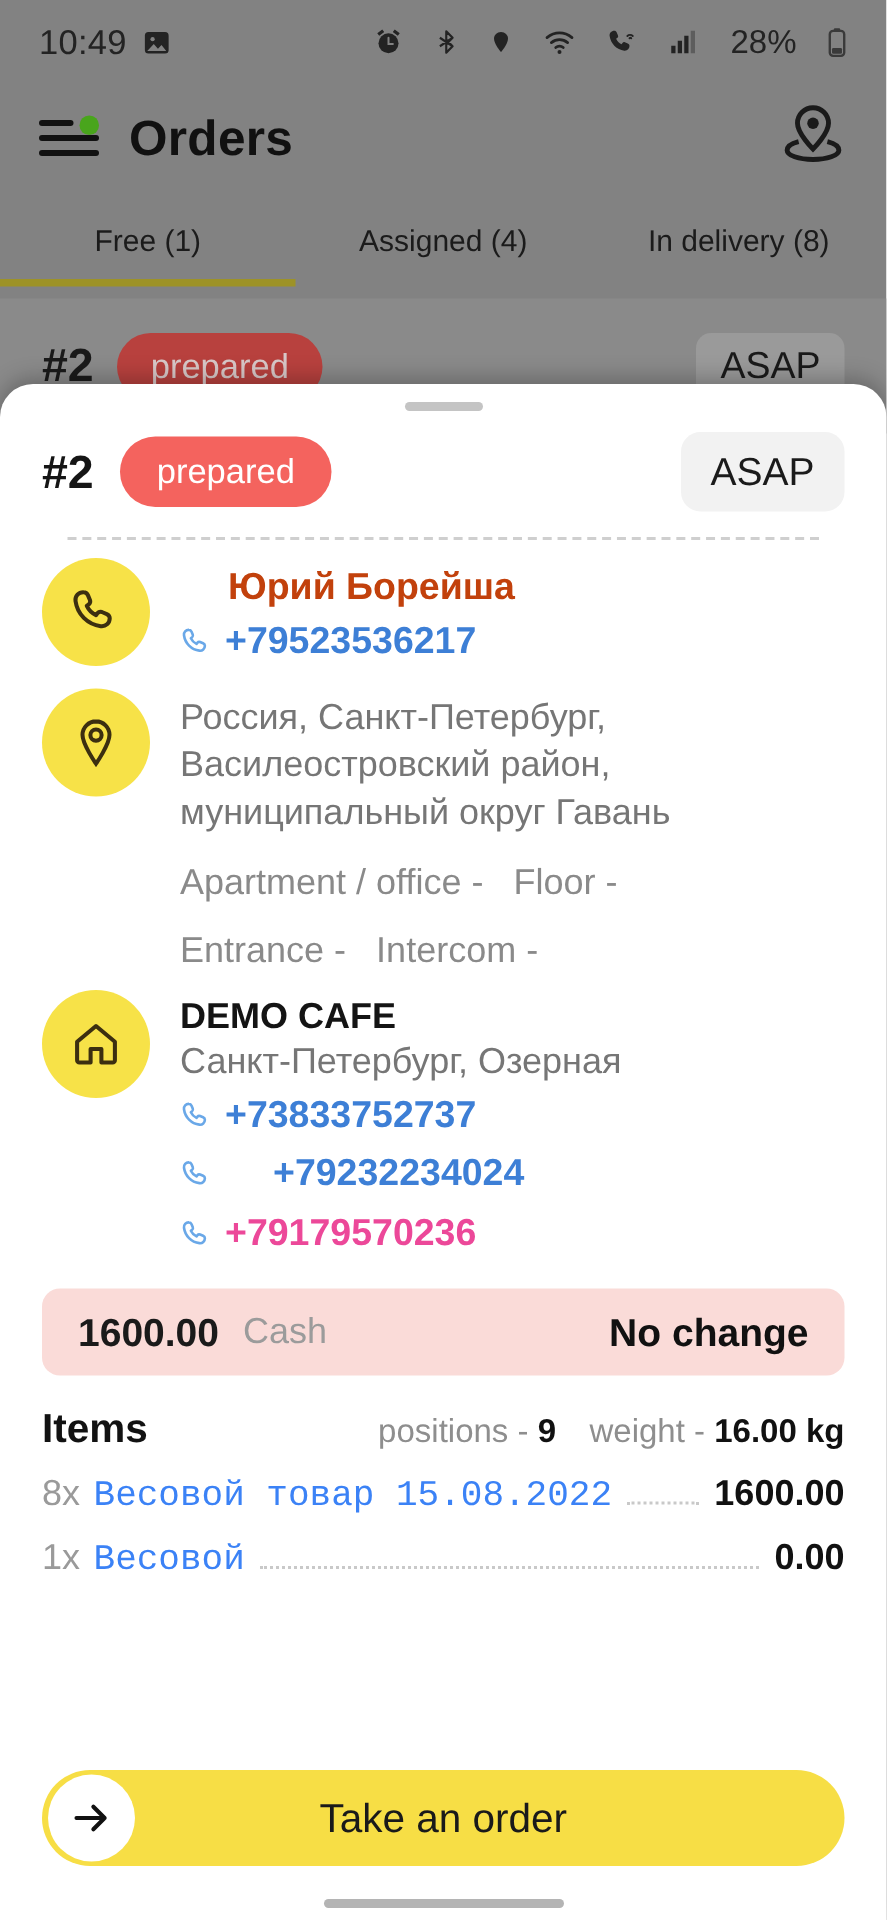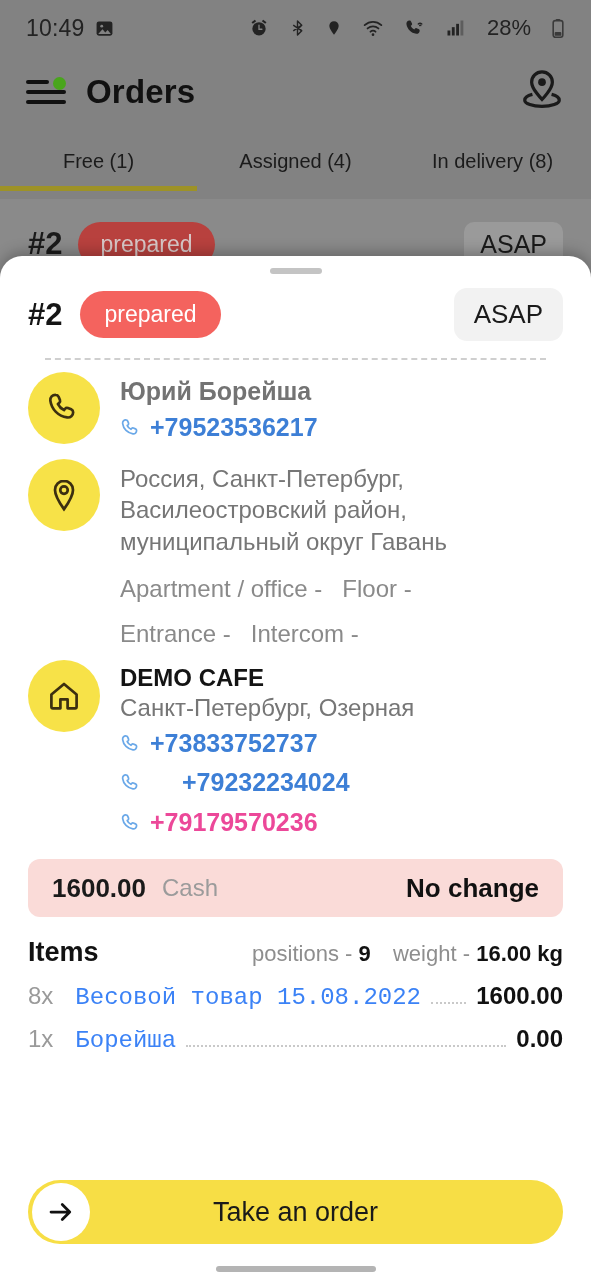--- a/index.html
+++ b/index.html
@@ -133,21 +133,21 @@
   }
   .circ {
     flex: 0 0 auto;
     width: 72px; height: 72px; border-radius: 50%;
     background: #f7e248;
     display: flex; align-items: center; justify-content: center;
     margin-right: 20px;
   }
   .info-body { padding-top: 4px; flex: 1 1 auto; min-width: 0; }
 
-  .name { font-size: 25px; color: #737373; font-weight: bold; line-height: 1.25; }
+  .name { font-size: 25px; color: #c2410c; font-weight: bold; line-height: 1.25; margin-left: 32px; }
   .phone-line {
     display: flex; align-items: center; gap: 8px;
     font-size: 25px; color: #3d7fd6; font-weight: bold;
     line-height: 1.5; margin-top: 2px;
   }
   .addr {
     font-size: 24px; color: #767676; line-height: 1.32;
   }
   .addr-extra {
     font-size: 24px; color: #8a8a8a; margin-top: 17px;
@@ -176,21 +176,21 @@
   .items-title { font-size: 27px; font-weight: bold; color: #121212; }
   .items-meta { margin-left: auto; font-size: 22px; color: #8e8e8e; }
   .items-meta b { color: #111; }
   .items-meta .sep { display: inline-block; width: 10px; }
 
   .item-row {
     display: flex; align-items: baseline;
     margin: 14px 28px 0;
     font-size: 24px;
   }
-  .item-qty { color: #9a9a9a; margin-right: 22px; }
+  .item-qty { color: #9a9a9a; margin-right: 9px; }
   .item-name { color: #3b82f6; white-space: nowrap; font-family: Liberation Mono, monospace; }
   .item-dots {
     flex: 1 1 auto;
     border-bottom: 2px dotted #c9c9c9;
     margin: 0 10px 7px;
     min-width: 20px;
   }
   .item-price { color: #111; font-weight: bold; }
 
   .spacer { flex: 1 1 auto; }
@@ -401,21 +401,21 @@
     </div>
 
     <div class="item-row">
       <span class="item-qty">8x</span>
       <span class="item-name">Весовой товар 15.08.2022</span>
       <span class="item-dots"></span>
       <span class="item-price">1600.00</span>
     </div>
     <div class="item-row">
       <span class="item-qty">1x</span>
-      <span class="item-name">Борейша</span>
+      <span class="item-name">Весовой</span>
       <span class="item-dots"></span>
       <span class="item-price">0.00</span>
     </div>
 
     <div class="spacer"></div>
 
     <div class="cta-wrap">
       <div class="cta" style="background: rgb(247, 222, 69);">
         <div class="cta-circle">
           <svg width="30" height="30" viewBox="0 0 24 24">

